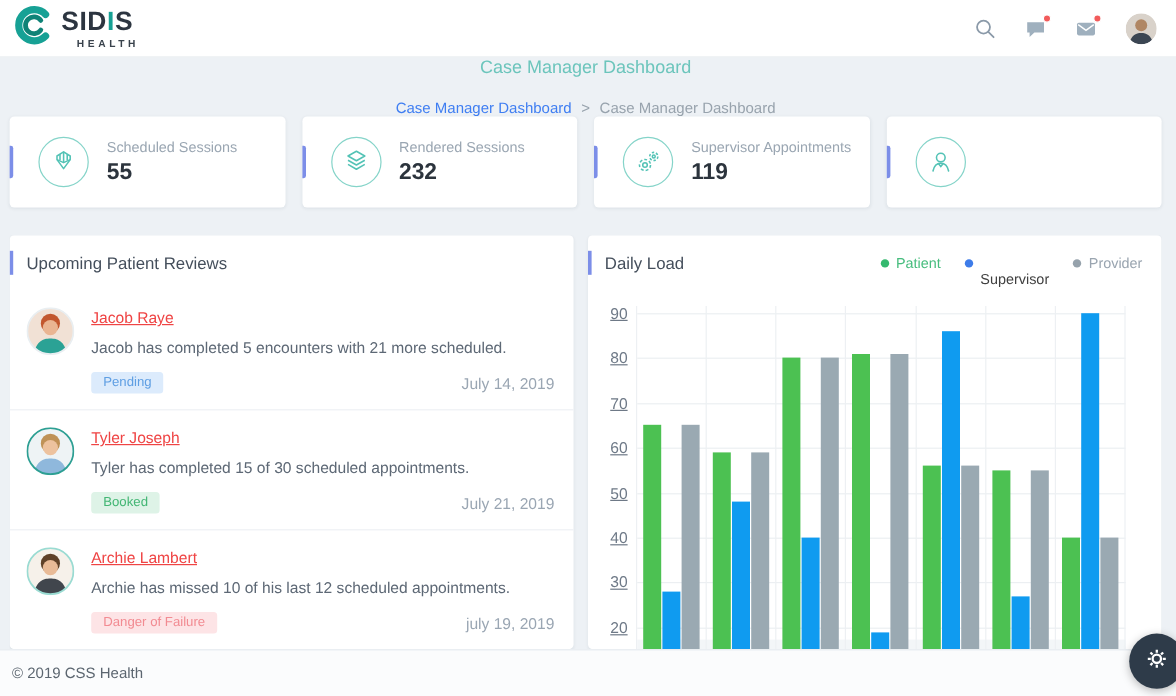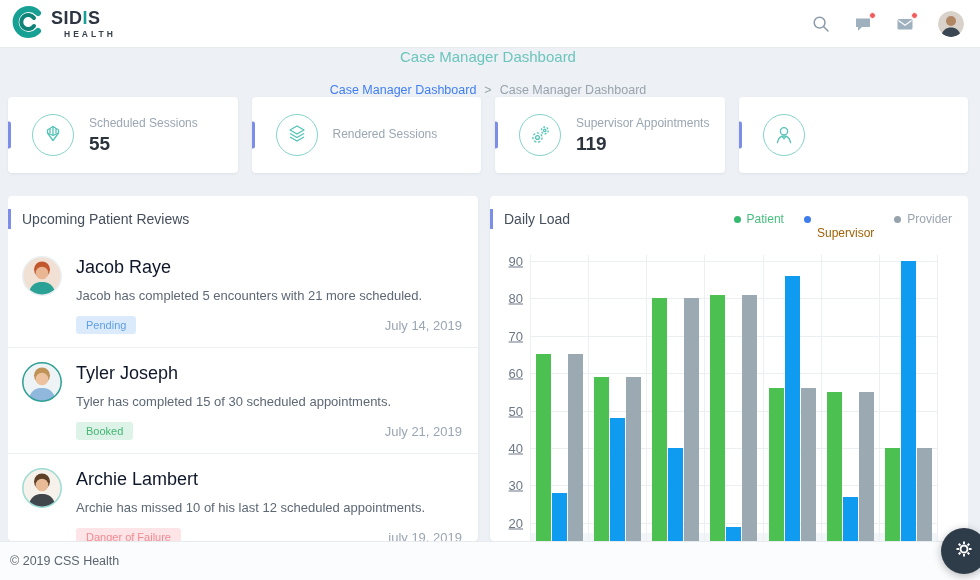--- a/index.html
+++ b/index.html
@@ -6,21 +6,21 @@
   html,body { margin:0; padding:0; }
   body {
     width:980px; height:580px; overflow:hidden; position:relative;
     background:#edf1f5; font-family:"Liberation Sans", sans-serif;
   }
   
   .header { height:48px; background:#fff; border-bottom:1px solid #e7ebee;
     display:flex; align-items:center; justify-content:space-between; padding:0 16px 0 10px; }
   .logo { display:flex; align-items:center; gap:5px; }
   .logo-text { display:flex; flex-direction:column; }
-  .brand { font-size:18px; font-weight:bold; color:#2c3540; letter-spacing:.5px; line-height:1; }
+  .brand { font-size:22px; font-weight:bold; color:#2c3540; letter-spacing:.5px; line-height:1; }
   .brand .accent { color:#17a195; }
   .brand-sub { font-size:8.5px; letter-spacing:3px; color:#39424c; margin:2px 0 0 13px; font-weight:bold; }
   .header-actions { display:flex; align-items:center; gap:24px; }
   .hicon { position:relative; width:18px; height:18px; cursor:pointer; }
   .hdot { position:absolute; top:-3px; right:-4px; width:7px; height:7px; border-radius:50%;
     background:#f25b5b; border:1px solid #fff; }
   .avatar-sm { width:26px; height:26px; border-radius:50%; overflow:hidden; cursor:pointer; }
   
   .breadcrumb-row { height:49px; display:flex; align-items:center; justify-content:space-between;
     padding:0 14px 0 10px;flex-direction:column; }
@@ -45,21 +45,21 @@
   .panel-right { flex:1; min-width:0; }
   .panel-header { height:46px; display:flex; align-items:center; justify-content:space-between;
     padding:0 16px 0 14px; }
   .panel-accent { position:absolute; left:0; top:13px; width:3px; height:20px; background:#7c8ee8; }
   .panel-title { font-size:14px; color:#454f5c; }
   
   .review-item { padding:11px 16px 13px 14px; border-bottom:1px solid #eef1f4;
     display:flex; gap:14px; cursor:pointer; }
   .review-avatar { width:40px; height:40px; flex:none; margin-top:3px; }
   .review-body { flex:1; min-width:0; }
-  .review-name { font-size:18px; color:#0f172a; margin:4px 0 10px; }
+  .review-name { font-size:13px; color:#ef4444; margin:4px 0 10px;text-decoration:underline; }
   .review-desc { font-size:13px; color:#5d6875; margin:0 0 13px; }
   .review-foot { display:flex; justify-content:space-between; align-items:center; }
   .badge { font-size:11px; padding:3px 10px; border-radius:3px; }
   .badge.pending { background:#dcebfc; color:#5f9fe3; }
   .badge.booked  { background:#def3e7; color:#43b674; }
   .badge.danger  { background:#fde4e6; color:#f28b92; }
   .review-date { font-size:13px; color:#9aa6b3; }
   
   .legend { display:flex; gap:20px; align-items:center; }
   .legend-item { display:flex; gap:6px; align-items:center; font-size:12px; cursor:pointer; }
@@ -162,20 +162,21 @@
       <span class="stat-accent"></span>
       <span class="stat-icon">
         <svg width="24" height="24" viewBox="0 0 24 24" fill="none" stroke="#54c3b6" stroke-width="1.3" stroke-linejoin="round">
           <path d="M12 3 L19 7 L12 11 L5 7 Z"></path>
           <path d="M5 10.5 L12 14.5 L19 10.5"></path>
           <path d="M5 14 L12 18 L19 14"></path>
         </svg>
       </span>
       <div>
         <div class="stat-label">Rendered Sessions</div>
+        <div class="stat-value">232</div>
       </div>
     </div>
     <div class="stat-card">
       <span class="stat-accent"></span>
       <span class="stat-icon">
         <svg width="24" height="24" viewBox="0 0 24 24" fill="none" stroke="#54c3b6" stroke-width="1.3">
           <circle cx="9.5" cy="14.5" r="4.6" stroke-dasharray="2.4 1.7"></circle>
           <circle cx="9.5" cy="14.5" r="1.9"></circle>
           <circle cx="16.8" cy="7.4" r="3.4" stroke-dasharray="2 1.5"></circle>
           <circle cx="16.8" cy="7.4" r="1.2"></circle>
@@ -285,21 +286,21 @@
     <span class="panel-accent"></span>
     <div class="panel-header">
       <span class="panel-title">Daily Load</span>
       <span class="legend" id="chart-legend">
           <span class="legend-item">
             <span class="ldot" style="background: rgb(53, 185, 111);"></span>
             <span style="color: rgb(71, 189, 126);">Patient</span>
           </span>
           <span class="legend-item">
             <span class="ldot" style="background: rgb(62, 124, 233);"></span>
-            <span style="color: #a16207; margin-top: 27px;">Supervisor</span>
+            <span style="color: #404040; margin-top: 27px;">Supervisor</span>
           </span>
           <span class="legend-item">
             <span class="ldot" style="background: rgb(150, 162, 172);"></span>
             <span style="color: rgb(154, 165, 176);">Provider</span>
           </span>
         </span>
     </div>
     <div class="chart-wrap">
       <div class="ylabels" id="ylabels">
           <span class="ylabel" style="top: 267.784px;">20</span>

